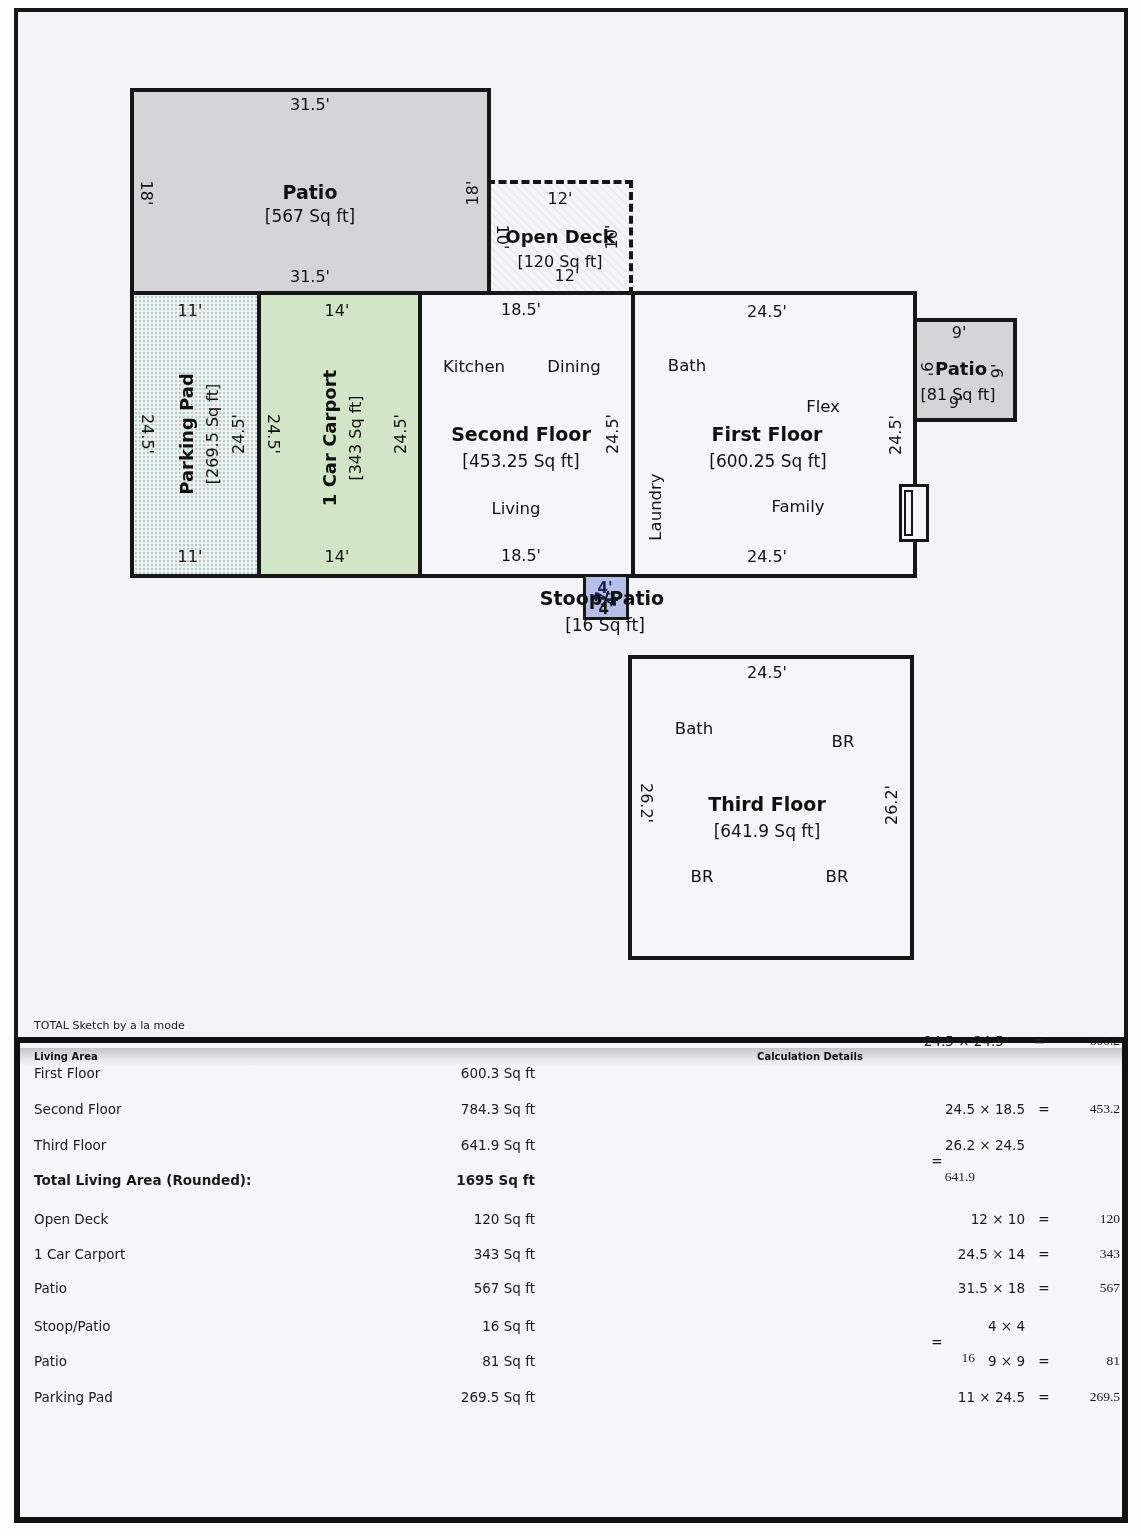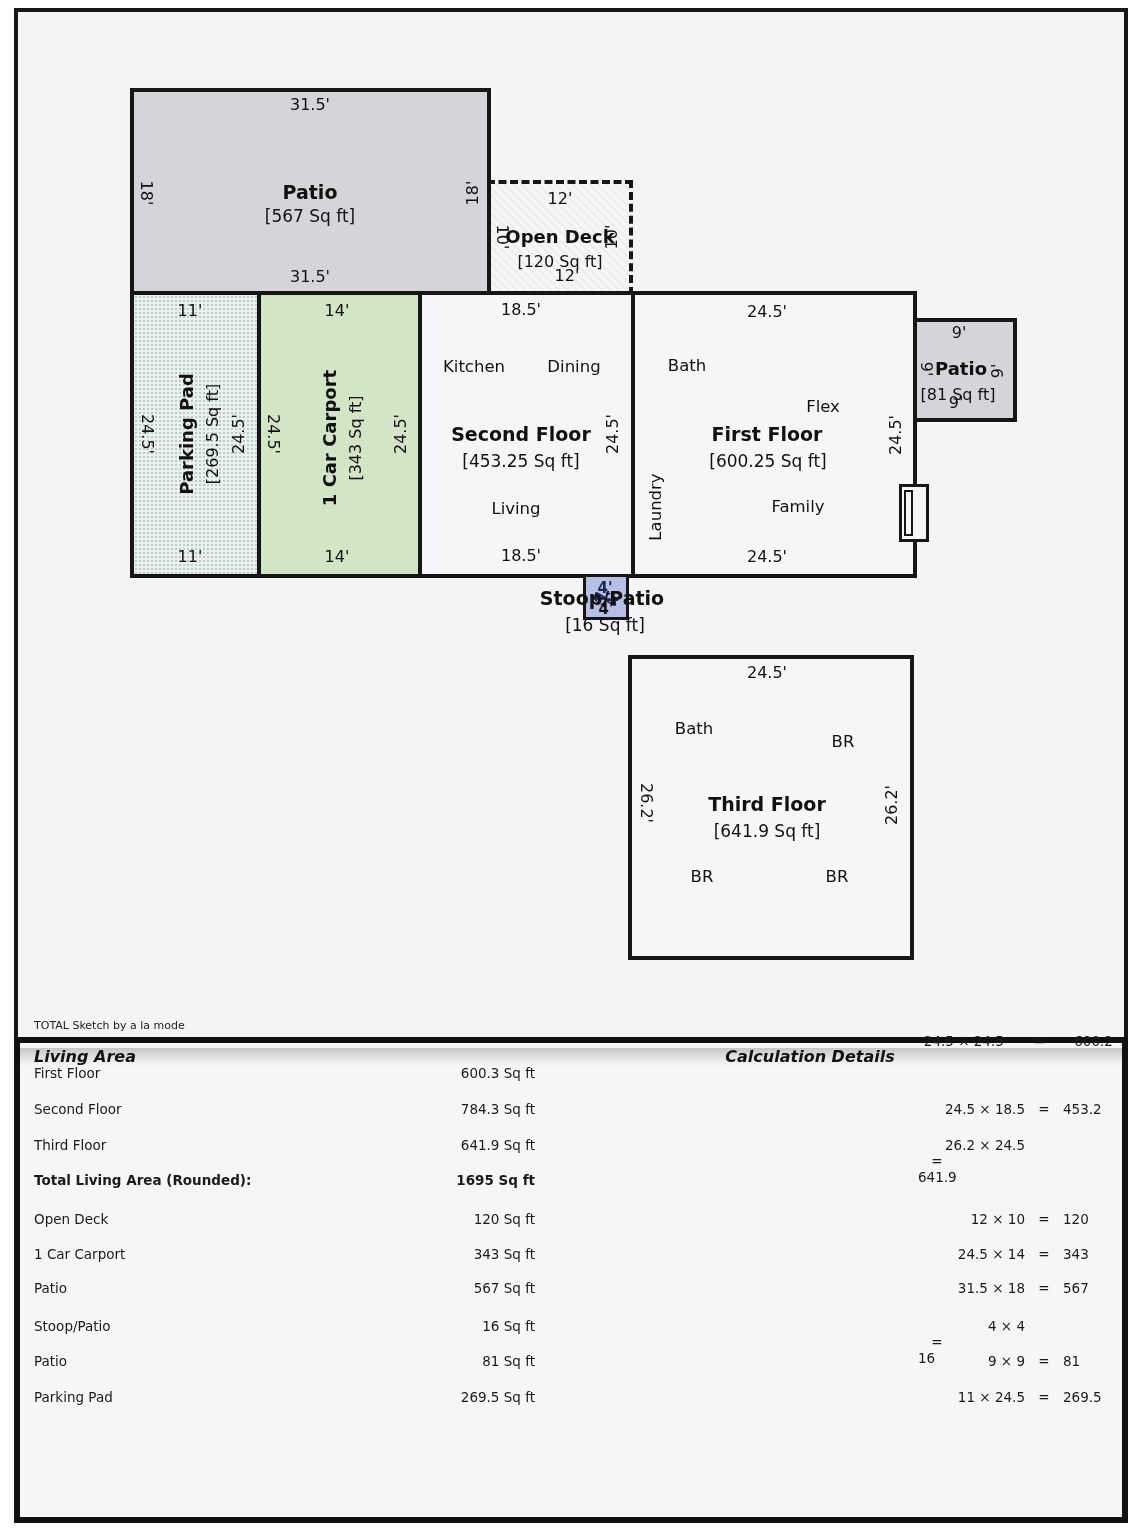--- a/index.html
+++ b/index.html
@@ -17,28 +17,28 @@
   .v270{transform:rotate(-90deg);}
   .vname{font-size:18px;font-weight:bold;width:260px;margin-left:-130px;}
   .varea{font-size:16px;width:240px;margin-left:-120px;}
   .door{position:absolute;box-sizing:border-box;border:3px solid #161616;background:#f6f6f8;}
   .door-inner{position:absolute;box-sizing:border-box;border:2px solid #161616;background:#f6f6f8;}
   .stoop-dim{font-size:15px;font-weight:bold;color:#1d2355;width:60px;margin-left:-30px;}
   
   .brand{position:absolute;left:34px;top:1019px;font-size:11px;color:#222;}
   .sum-title{position:absolute;left:0;top:1018px;width:1141px;text-align:center;font-size:14px;font-weight:bold;color:#111;}
   .band{position:absolute;left:20px;width:1102px;height:17px;background:linear-gradient(180deg,#c6c6c8 0%,#e9e9eb 70%,#f3f3f5 100%);}
-  .band-label{position:absolute;font-size:16px;font-weight:bold;color:#111;line-height:17px;font-style:italic;}
+  .band-label{position:absolute;font-size:10px;font-weight:bold;color:#111;line-height:17px;}
   .tname{position:absolute;left:34px;font-size:13.5px;color:#1a1a1a;white-space:nowrap;}
   .tname.b,.tval.b{font-weight:bold;}
   .tval{position:absolute;left:375px;width:160px;text-align:right;font-size:13.5px;color:#1a1a1a;white-space:nowrap;}
   .tcalc{position:absolute;left:918px;width:202px;display:flex;font-size:13.5px;color:#1a1a1a;}
   .tcalc .expr{width:107px;text-align:right;}
   .tcalc .eq{width:38px;text-align:center;}
-  .tcalc .res{width:57px;text-align:left;}
+  .tcalc .res{width:57px;text-align:right;font-family:Liberation Serif, serif;}
 </style>
 </head>
 <body>
 
 <div class="page">
 
   <div class="sketch-frame"></div>
 
   <div class="room dashed" style="left:487px;top:180px;width:146px;height:115px;background:#f6f6f8 repeating-linear-gradient(45deg,rgba(120,120,140,0.07) 0 2px,transparent 2px 6px);"></div>
 

